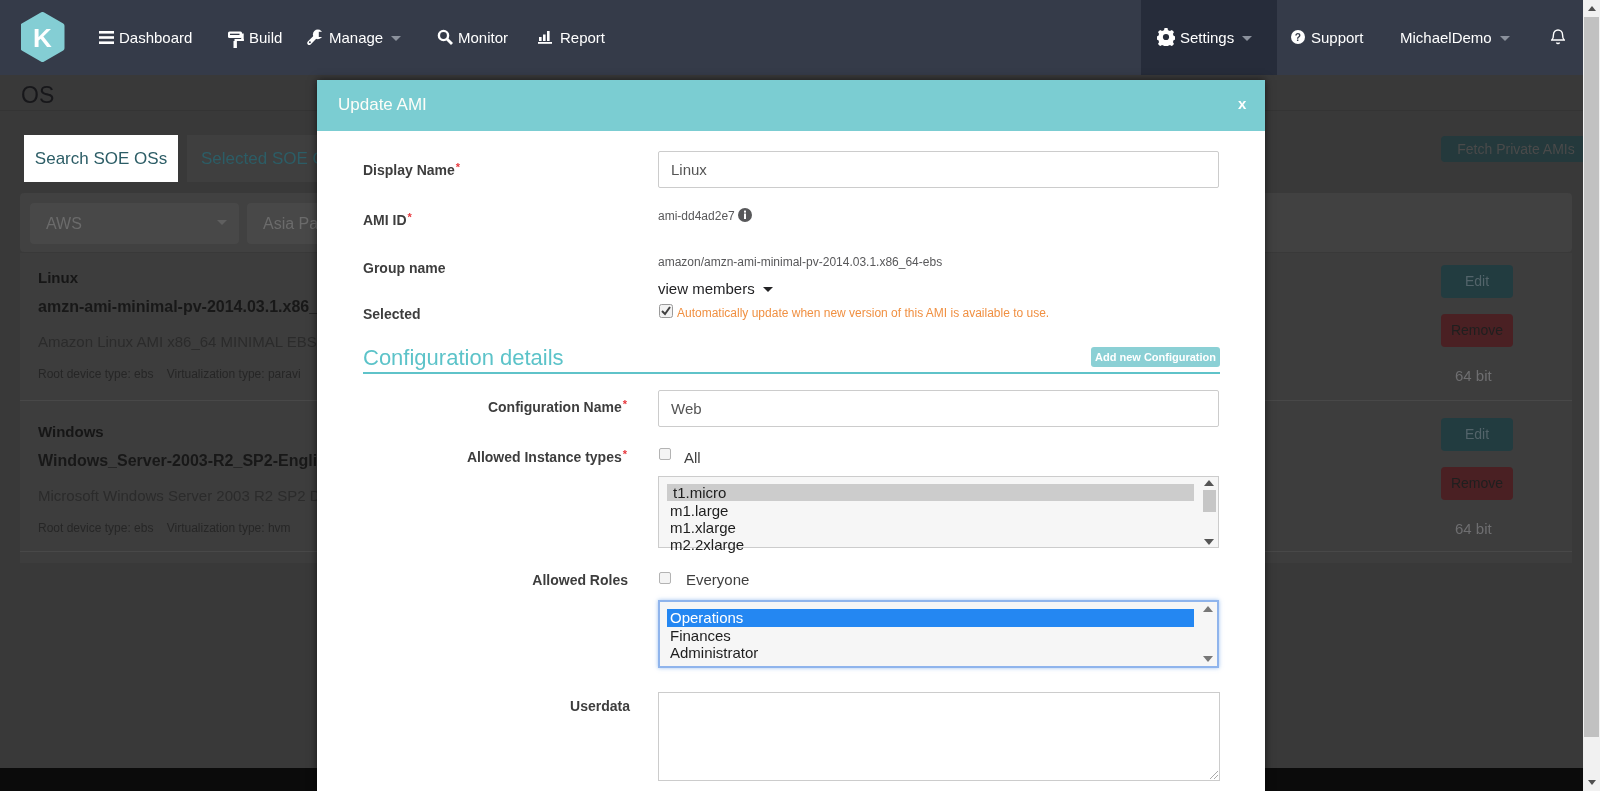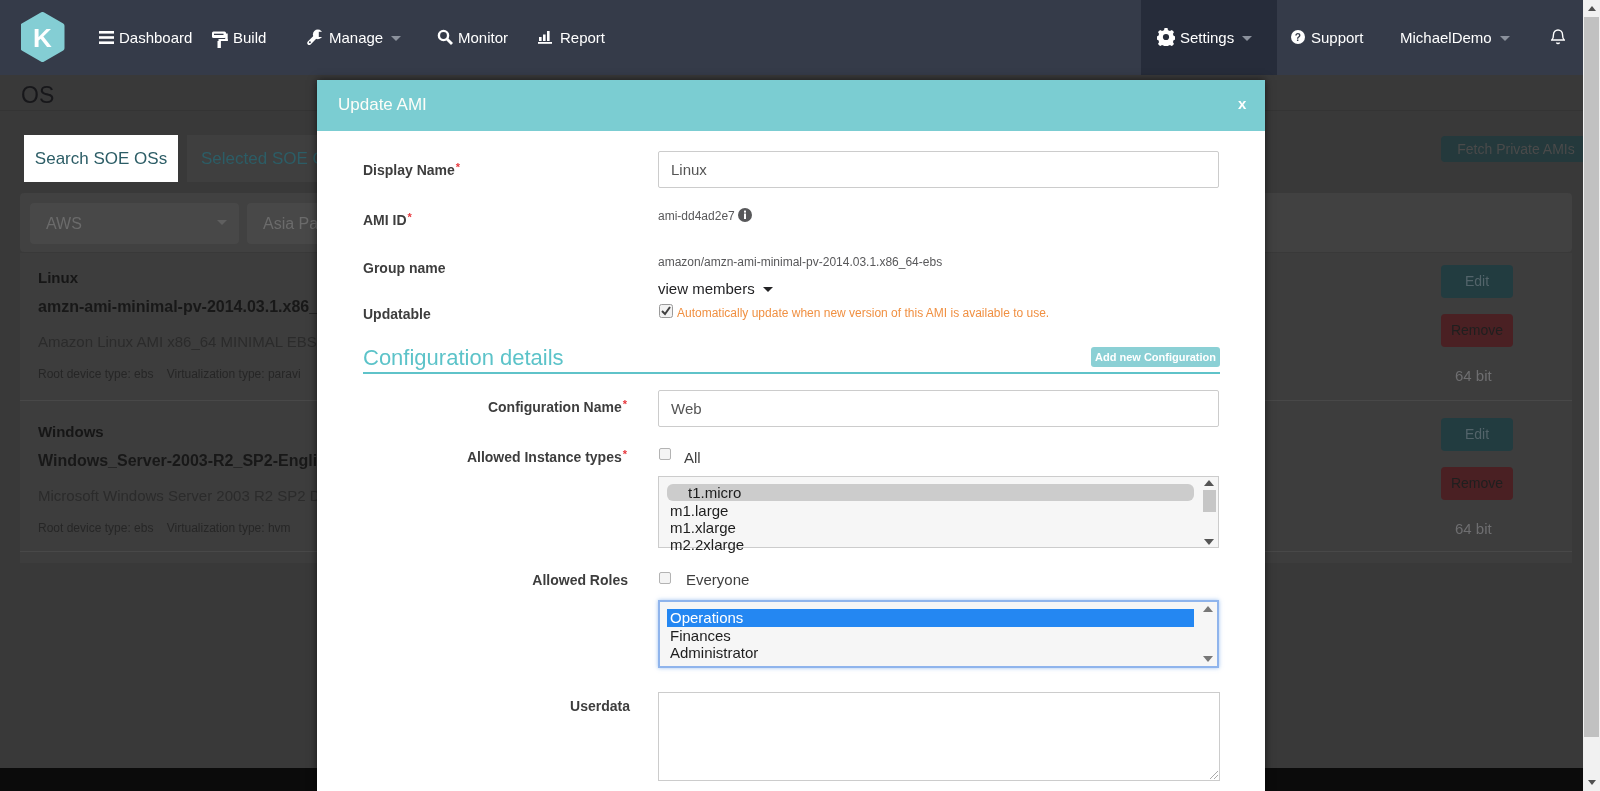--- a/index.html
+++ b/index.html
@@ -53,21 +53,21 @@
   <svg class="abs" style="left:21px;top:12px" width="44" height="50" viewBox="0 0 44 50">
     <polygon points="21.5,2.5 41,13.7 41,36.3 21.5,47.5 2,36.3 2,13.7" fill="#84ced4" stroke="#84ced4" stroke-width="5" stroke-linejoin="round"></polygon>
     <text x="21.5" y="34.5" font-size="26" font-weight="bold" fill="#ffffff" text-anchor="middle" font-family="Liberation Sans">K</text>
   </svg>
   <div class="navitem" style="left:99px">
     <svg width="15" height="15" viewBox="0 0 15 15">
         <rect x="0" y="1" width="15" height="2.6" fill="#fff"></rect>
         <rect x="0" y="6.2" width="15" height="2.6" fill="#fff"></rect>
         <rect x="0" y="11.4" width="15" height="2.6" fill="#fff"></rect>
       </svg>Dashboard</div>
-  <div class="navitem" style="left:212px">
+  <div class="navitem" style="left:228px">
     <svg width="16" height="17" viewBox="0 0 16 17" style="top:0">
         <rect x="0" y="0.5" width="14" height="6.5" rx="1.5" fill="#fff"></rect>
         <rect x="2" y="2.7" width="9.5" height="1.3" fill="#353b49"></rect>
         <rect x="13.2" y="2.5" width="2.5" height="7.5" fill="#fff"></rect>
         <rect x="6.5" y="8" width="9.2" height="2" fill="#fff"></rect>
         <rect x="5.5" y="10" width="3.4" height="7" fill="#fff"></rect>
       </svg>Build</div>
   <div class="navitem" style="left:306px">
     <svg width="18" height="18" viewBox="0 0 18 18">
         <circle cx="11.8" cy="6.4" r="4.9" fill="#fff"></circle>
@@ -149,38 +149,38 @@
   <div class="mval" style="left:341px;top:128px">ami-dd4ad2e7
     <svg width="14" height="14" viewBox="0 0 14 14" style="vertical-align:-2px">
         <circle cx="7" cy="7" r="7" fill="#57585a"></circle>
         <rect x="6" y="5.5" width="2" height="5.5" fill="#fff"></rect>
         <rect x="6" y="2.6" width="2" height="2" fill="#fff"></rect>
       </svg>
   </div>
   <div class="mlabel" style="left:46px;top:180px">Group name</div>
   <div class="mval" style="left:341px;top:175px">amazon/amzn-ami-minimal-pv-2014.03.1.x86_64-ebs</div>
   <div style="position:absolute;left:341px;top:200px;font-size:15px;color:#232325;">view members <span class="caret" style="border-top-color:#232325;margin-left:4px;"></span></div>
-  <div class="mlabel" style="left:46px;top:226px">Updatable</div>
+  <div class="mlabel" style="left:46px;top:226px">Selected</div>
   <svg class="abs" style="left:342px;top:224px" width="14" height="14" viewBox="0 0 14 14">
       <rect x="0.5" y="0.5" width="13" height="13" rx="2" fill="#f2f2f2" stroke="#9a9a9a"></rect>
       <path d="M3 7 l3 3 5-7" stroke="#404040" stroke-width="2" fill="none"></path>
     </svg>
   <div style="position:absolute;left:360px;top:226px;font-size:12px;color:#f09042;">Automatically update when new version of this AMI is available to use.</div>
 
   <div style="position:absolute;left:46px;top:265px;font-size:22px;color:#5cc3c9;">Configuration details</div>
   <div style="position:absolute;left:774px;top:267px;width:129px;height:20px;background:#8bd0d5;border-radius:3px;color:#fff;font-size:11px;font-weight:bold;text-align:center;line-height:20px;white-space:nowrap;">Add new Configuration</div>
   <div style="position:absolute;left:46px;top:292px;width:857px;height:2px;background:#5fc3c9;"></div>
   <div class="mlabel" style="left:0;top:318px;width:310px;text-align:right;">Configuration Name<span class="req">*</span></div>
   <div class="tinput" style="top:310px">Web</div>
   <div class="mlabel" style="left:0;top:368px;width:310px;text-align:right;">Allowed Instance types<span class="req">*</span></div>
   <div class="cbox" style="left:342px;top:368px"></div>
   <div style="position:absolute;left:367px;top:369px;font-size:15px;color:#3f3f3f;">All</div>
 
   <div style="position:absolute;left:341px;top:396px;width:561px;height:72px;border:1px solid #ccc;background:#f6f6f6;">
-    <div style="position:absolute;left:8px;top:7px;width:527px;height:17px;background:#cccccc;font-size:15px;color:#1d1d1d;padding-left:21px;line-height:17px;border-radius:6px;">t1.micro</div>
+    <div style="position:absolute;left:8px;top:7px;width:527px;height:17px;background:#cccccc;font-size:15px;color:#1d1d1d;padding-left:6px;line-height:17px;">t1.micro</div>
     <div style="position:absolute;left:11px;top:25px;font-size:15px;color:#1d1d1d;">m1.large</div>
     <div style="position:absolute;left:11px;top:42px;font-size:15px;color:#1d1d1d;">m1.xlarge</div>
     <div style="position:absolute;left:11px;top:59px;font-size:15px;color:#1d1d1d;">m2.2xlarge</div>
     <div style="position:absolute;right:0;top:0;width:17px;height:70px;background:#f6f6f6;">
       <div style="position:absolute;top:3px;left:3px;width:0;height:0;border-left:5px solid transparent;border-right:5px solid transparent;border-bottom:6px solid #555;"></div>
       <div style="position:absolute;top:13px;left:2px;width:13px;height:22px;background:#c6c6c6;"></div>
       <div style="position:absolute;bottom:2px;left:3px;width:0;height:0;border-left:5px solid transparent;border-right:5px solid transparent;border-top:6px solid #555;"></div>
     </div>
   </div>
   <div class="mlabel" style="left:0;top:492px;width:311px;text-align:right;">Allowed Roles</div>

